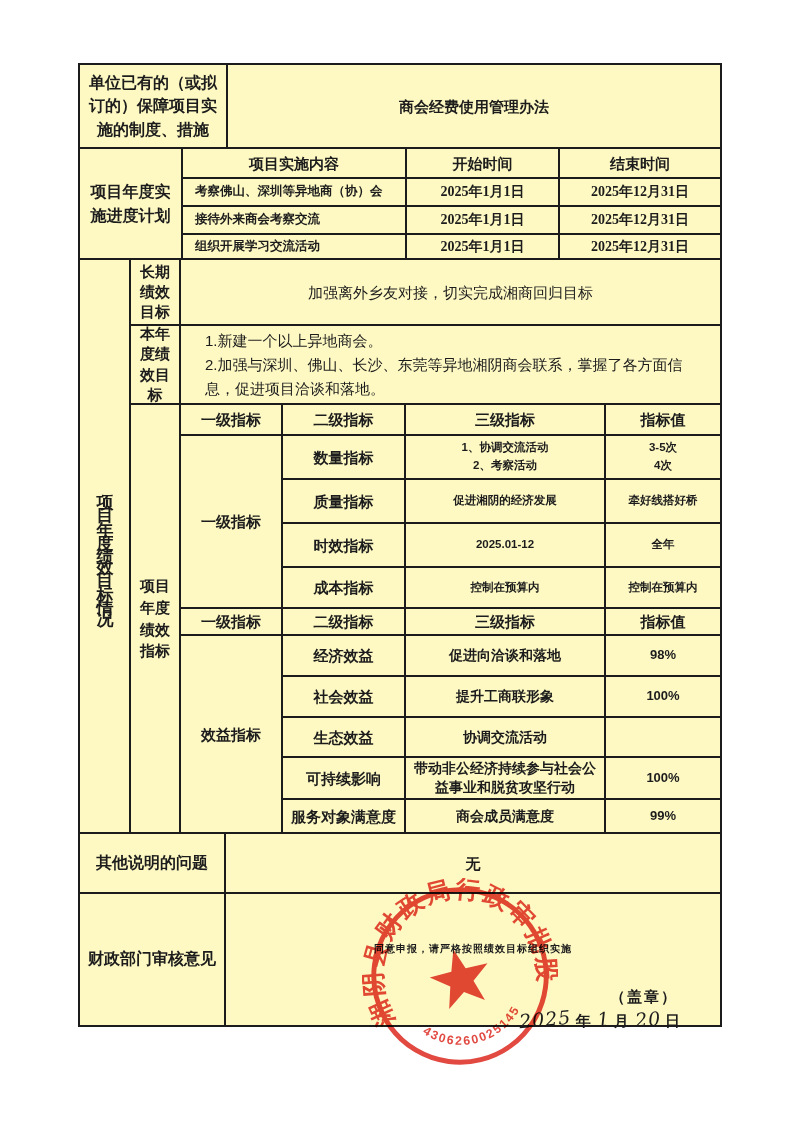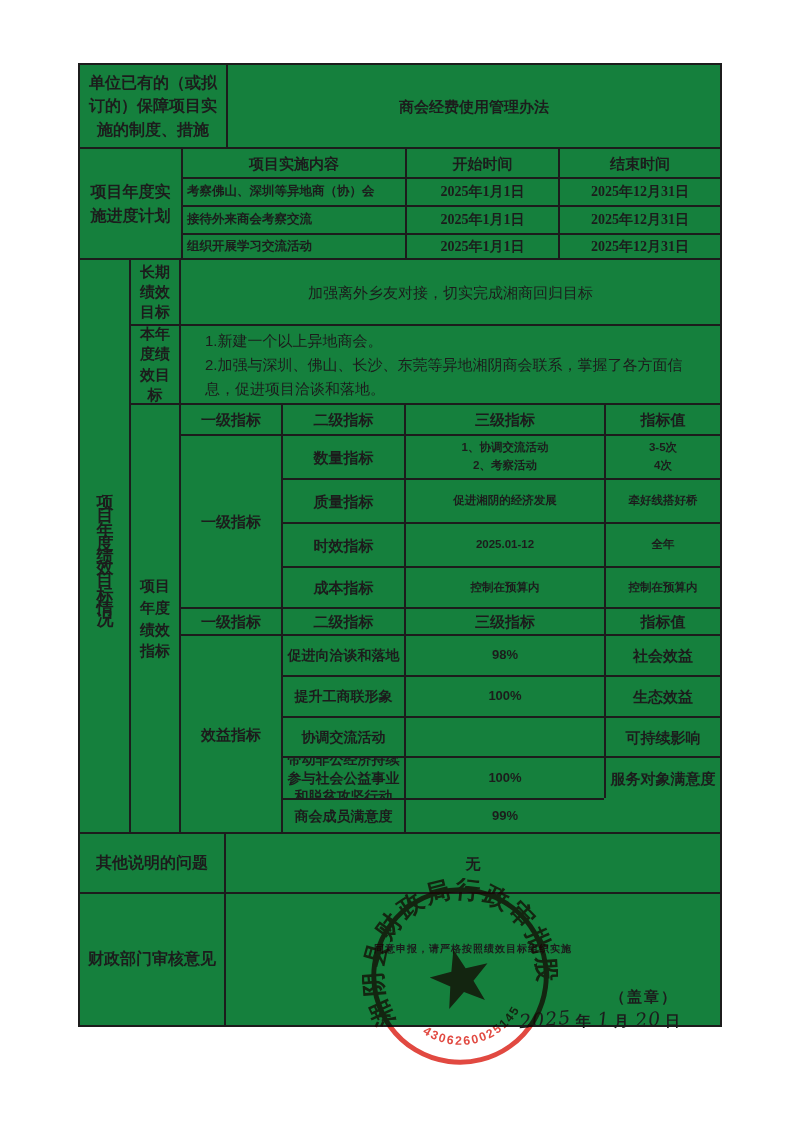--- a/index.html
+++ b/index.html
@@ -10,42 +10,42 @@
   html,body{background:#ffffff;}
   body{
     width:793px;height:1122px;position:relative;
     font-family:"Liberation Sans","DejaVu Sans",sans-serif;
     color:var(--ink);
     -webkit-font-smoothing:antialiased;
   }
   .form{
     position:absolute;left:78px;top:63px;width:644px;
     border:2px solid var(--ink);
-    background:#15803d;
+    background:#fef9c3;
   }
   .sec{display:grid;}
   .sec + .sec{border-top:2px solid var(--ink);}
   .cell{
     display:flex;align-items:center;justify-content:center;
     text-align:center;line-height:1.4;overflow:hidden;
   }
   .bl{border-left:2px solid var(--ink);}
   .bt{border-top:2px solid var(--ink);}
   .pre{white-space:pre-line;}
 
   
   .secA{grid-template-columns:146px 1fr;height:82px;}
   .secA .label{font-size:16px;font-weight:700;line-height:1.45;}
   .secA .content{font-size:15px;font-weight:700;}
 
   
   .secB{grid-template-columns:101px 224px 153px 1fr;grid-template-rows:28px 28px 28px 1fr;height:111px;}
   .secB .label{grid-row:1/5;font-size:16px;font-weight:700;line-height:1.5;}
   .secB .hdr{font-size:15px;font-weight:700;}
-  .secB .cnt{font-size:12.5px;font-weight:700;justify-content:flex-start;padding-left:4px;text-align:left;}
+  .secB .cnt{font-size:12.5px;font-weight:700;justify-content:flex-start;padding-left:12px;text-align:left;}
   .secB .date{font-size:14px;font-family:"Liberation Serif","DejaVu Serif",serif;font-weight:600;}
 
   
   .secC{grid-template-columns:49px 50px 1fr;grid-template-rows:64px 79px 1fr;height:574px;}
   .vlabel{
     grid-row:1/4;
     writing-mode:vertical-rl;text-orientation:upright;
     font-size:17px;font-weight:700;letter-spacing:13px;
     display:flex;align-items:center;justify-content:center;
   }
@@ -182,20 +182,21 @@
       <div class="cell sm bl bt">控制在预算内</div>
       <div class="cell sm bl bt">控制在预算内</div>
 
       <div class="cell hdr bt">一级指标</div>
       <div class="cell hdr bl bt">二级指标</div>
       <div class="cell hdr bl bt">三级指标</div>
       <div class="cell hdr bl bt">指标值</div>
 
       <div class="cell grp gBen bt">效益指标</div>
 
+      <div class="cell l2 bl bt">经济效益</div>
       <div class="cell mid bl bt">促进向洽谈和落地</div>
       <div class="cell val bl bt">98%</div>
 
       <div class="cell l2 bl bt">社会效益</div>
       <div class="cell mid bl bt">提升工商联形象</div>
       <div class="cell val bl bt">100%</div>
 
       <div class="cell l2 bl bt">生态效益</div>
       <div class="cell mid bl bt">协调交流活动</div>
       <div class="cell val bl bt"></div>

